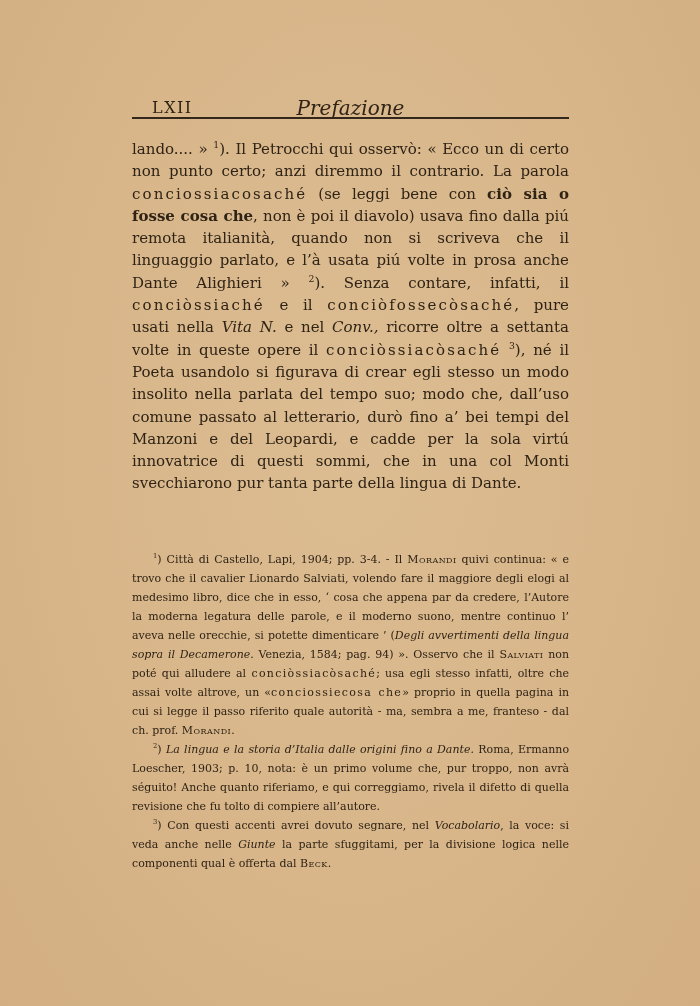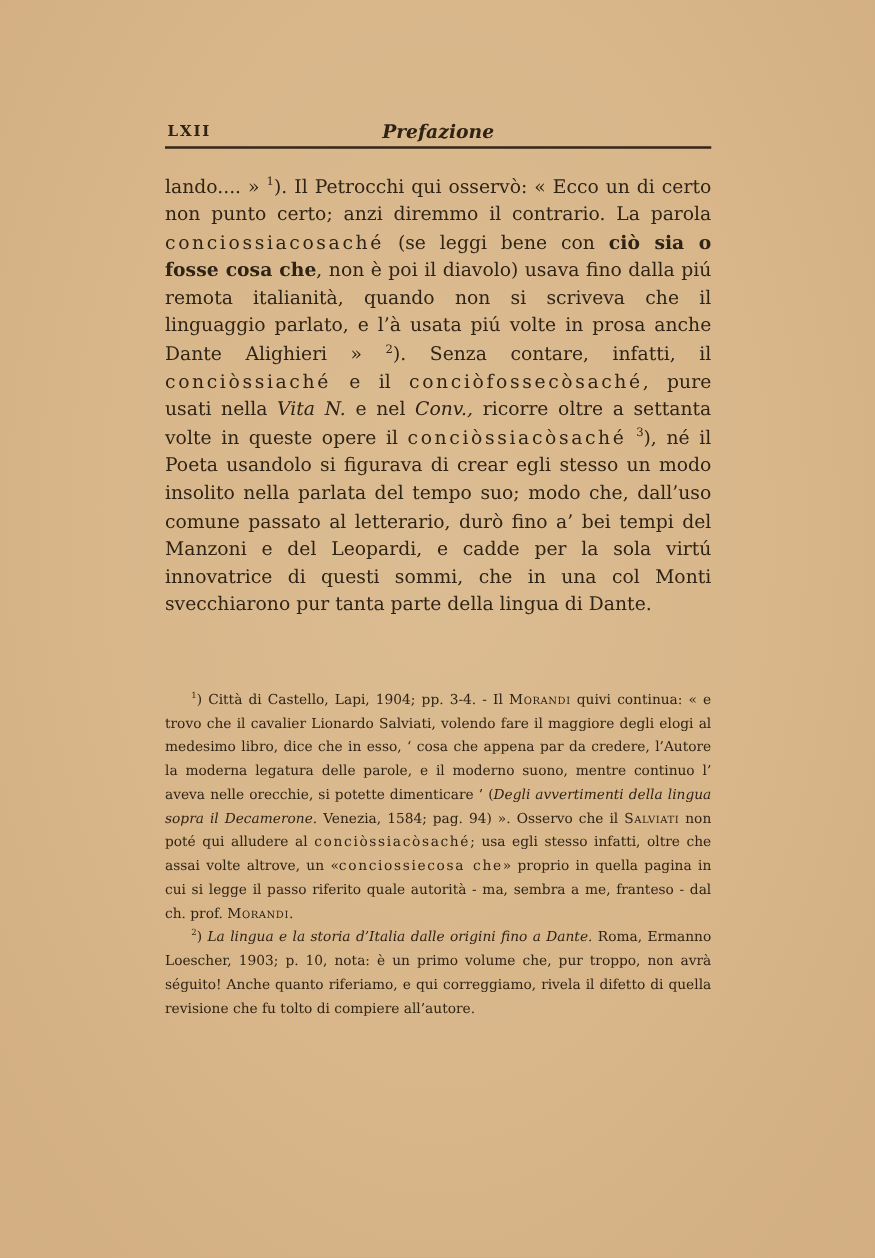--- a/index.html
+++ b/index.html
@@ -25,35 +25,35 @@
     left: 132px;
     top: 96px;
     width: 437px;
   }
   .running-head {
     position: relative;
     height: 17px;
   }
   .pagenum {
     position: absolute;
-    left: 2px;
+    left: 20px;
     top: 2px;
-    font-size: 12px;
-    font-weight: bold;
+    font-size: 16px;
+    font-weight: normal;
     letter-spacing: 1.5px;
   }
   .head-title {
     position: absolute;
     left: 0;
     right: 0;
     top: 0;
     text-align: center;
     font-style: italic;
-    font-weight: bold;
-    font-size: 15px;
+    font-weight: normal;
+    font-size: 20px;
   }
   .head-rule {
     margin-top: 4px;
     border-top: 2px solid #33261a;
   }
   .main-par {
     margin: 19px 0 0 0;
     font-size: 15px;
     line-height: 22.3px;
     text-align: justify;
@@ -88,16 +88,17 @@
       <span class="head-title">Prefazione</span>
     </div>
 
     <div class="head-rule"></div>
 
     <p class="main-par">lando.... » <sup>1</sup>). Il Petrocchi qui osservò: « Ecco un di certo non punto certo; anzi diremmo il contrario. La parola <span class="sp">conciossiacosaché</span> (se leggi bene con <b>ciò sia o fosse cosa che</b>, non è poi il diavolo) usava fino dalla piú remota italianità, quando non si scriveva che il linguaggio parlato, e l’à usata piú volte in prosa anche Dante Alighieri » <sup>2</sup>). Senza contare, infatti, il <span class="sp">conciòssiaché</span> e il <span class="sp">conciòfossecòsaché</span>, pure usati nella <i>Vita N.</i> e nel <i>Conv.,</i> ricorre oltre a settanta volte in queste opere il <span class="sp">conciòssiacòsaché</span> <sup>3</sup>), né il Poeta usandolo si figurava di crear egli stesso un modo insolito nella parlata del tempo suo; modo che, dall’uso comune passato al letterario, durò fino a’ bei tempi del Manzoni e del Leopardi, e cadde per la sola virtú innovatrice di questi sommi, che in una col Monti svecchiarono pur tanta parte della lingua di Dante.</p>
 
     <div class="footnotes">
       <p class="footnote"><sup>1</sup>) Città di Castello, Lapi, 1904; pp. 3-4. - Il <span class="sc">Morandi</span> quivi continua: « e trovo che il cavalier Lionardo Salviati, volendo fare il maggiore degli elogi al medesimo libro, dice che in esso, ‘ cosa che appena par da credere, l’Autore la moderna legatura delle parole, e il moderno suono, mentre continuo l’ aveva nelle orecchie, si potette dimenticare ’ (<i>Degli avvertimenti della lingua sopra il Decamerone.</i> Venezia, 1584; pag. 94) ». Osservo che il <span class="sc">Salviati</span> non poté qui alludere al <span class="sp">conciòssiacòsaché</span>; usa egli stesso infatti, oltre che assai volte altrove, un «<span class="sp">conciossiecosa che</span>» proprio in quella pagina in cui si legge il passo riferito quale autorità - ma, sembra a me, franteso - dal ch. prof. <span class="sc">Morandi</span>.</p>
       <p class="footnote"><sup>2</sup>) <i>La lingua e la storia d’Italia dalle origini fino a Dante.</i> Roma, Ermanno Loescher, 1903; p. 10, nota: è un primo volume che, pur troppo, non avrà séguito! Anche quanto riferiamo, e qui correggiamo, rivela il difetto di quella revisione che fu tolto di compiere all’autore.</p>
+      <p class="footnote"><sup>3</sup>) Con questi accenti avrei dovuto segnare, nel <i>Vocabolario</i>, la voce: si veda anche nelle <i>Giunte</i> la parte sfuggitami, per la divisione logica nelle componenti qual è offerta dal <span class="sc">Beck</span>.</p>
     </div>
 
   </div>
 </div>
 
 </body></html>

